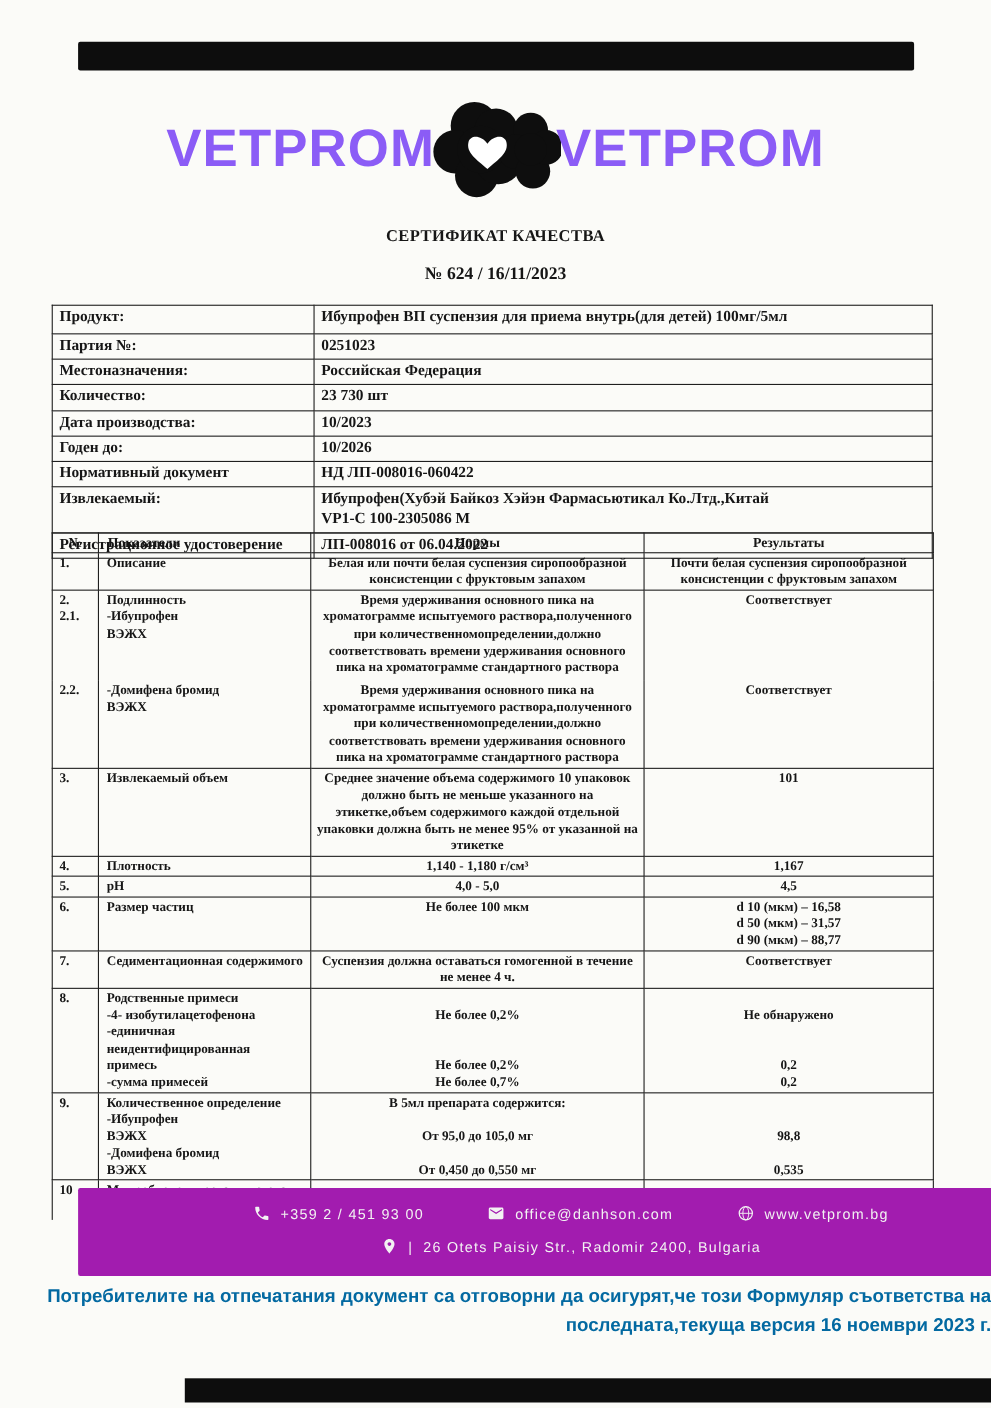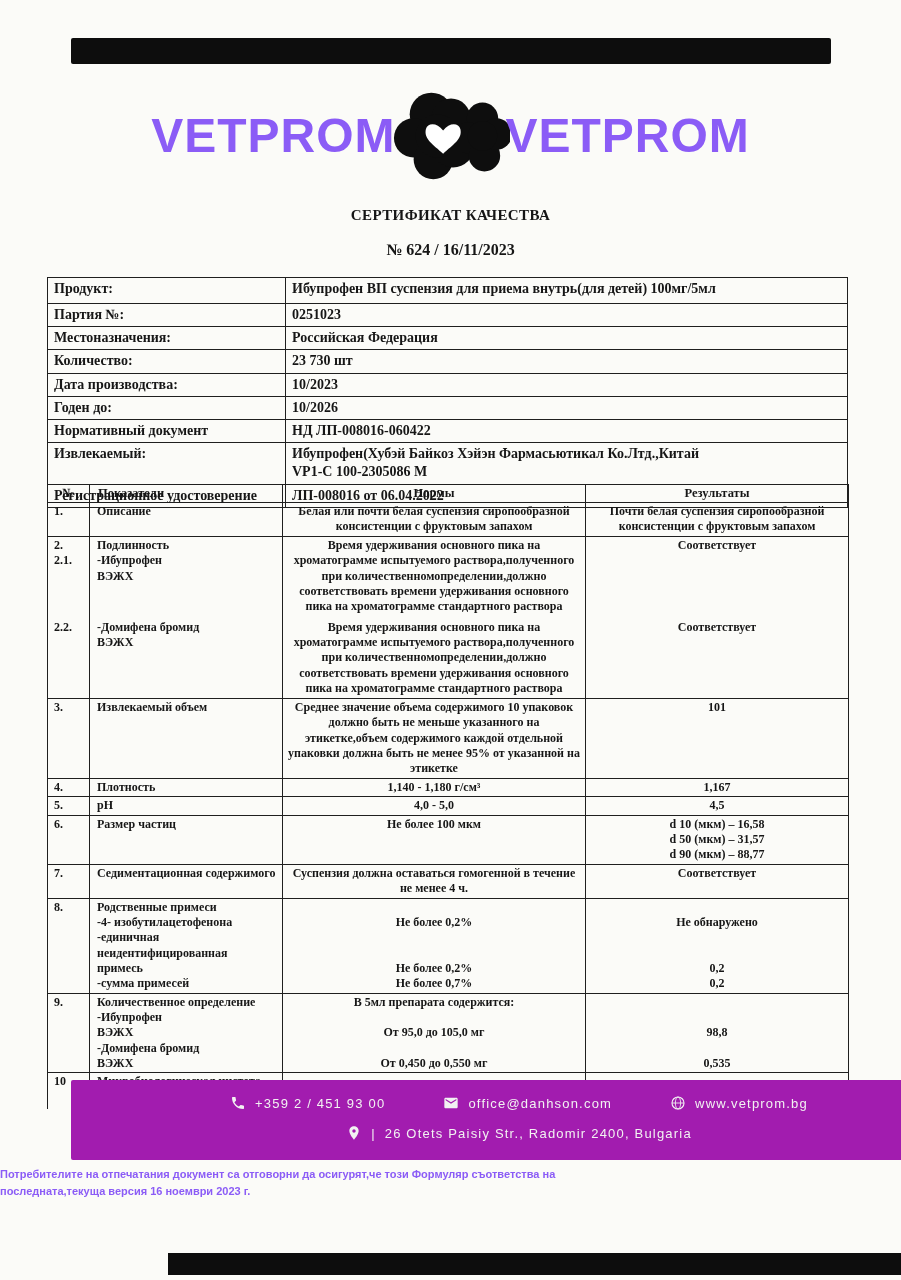--- a/index.html
+++ b/index.html
@@ -56,23 +56,23 @@
   .footer-bar { position:absolute; left:71px; top:1080px; width:896px; height:80px;
     background:#a21caf; color:#f2f2f2; border-radius:2px;
     font-family:"Liberation Sans","DejaVu Sans",sans-serif; }
   .footer-line1 { display:flex; justify-content:center; align-items:center; gap:58px;
     margin-top:15px; font-size:13px; letter-spacing:1.2px; }
   .footer-line2 { display:flex; justify-content:center; align-items:center; gap:9px;
     margin-top:14px; font-size:13px; letter-spacing:1.2px; }
   .f-item { display:flex; align-items:center; gap:9px; }
   .f-icon { width:16px; height:16px; flex:0 0 auto; }
 
-  .disclaimer { position:absolute; top:1166px; left:0; right:0; text-align:left;
+  .disclaimer { position:absolute; top:1166px; left:0; right:0; text-align:right;
     font-family:"Liberation Sans","DejaVu Sans",sans-serif; font-weight:bold;
-    font-size:11px; line-height:1.5; color:#8b5cf6; }
+    font-size:17px; line-height:1.5; color:#0369a1; }
 </style>
 </head>
 <body>
 
 <div class="page">
 
   <div class="bar top-bar"></div>
 
   <div class="logo-row">
     <span class="logo-text">VETPROM</span>

